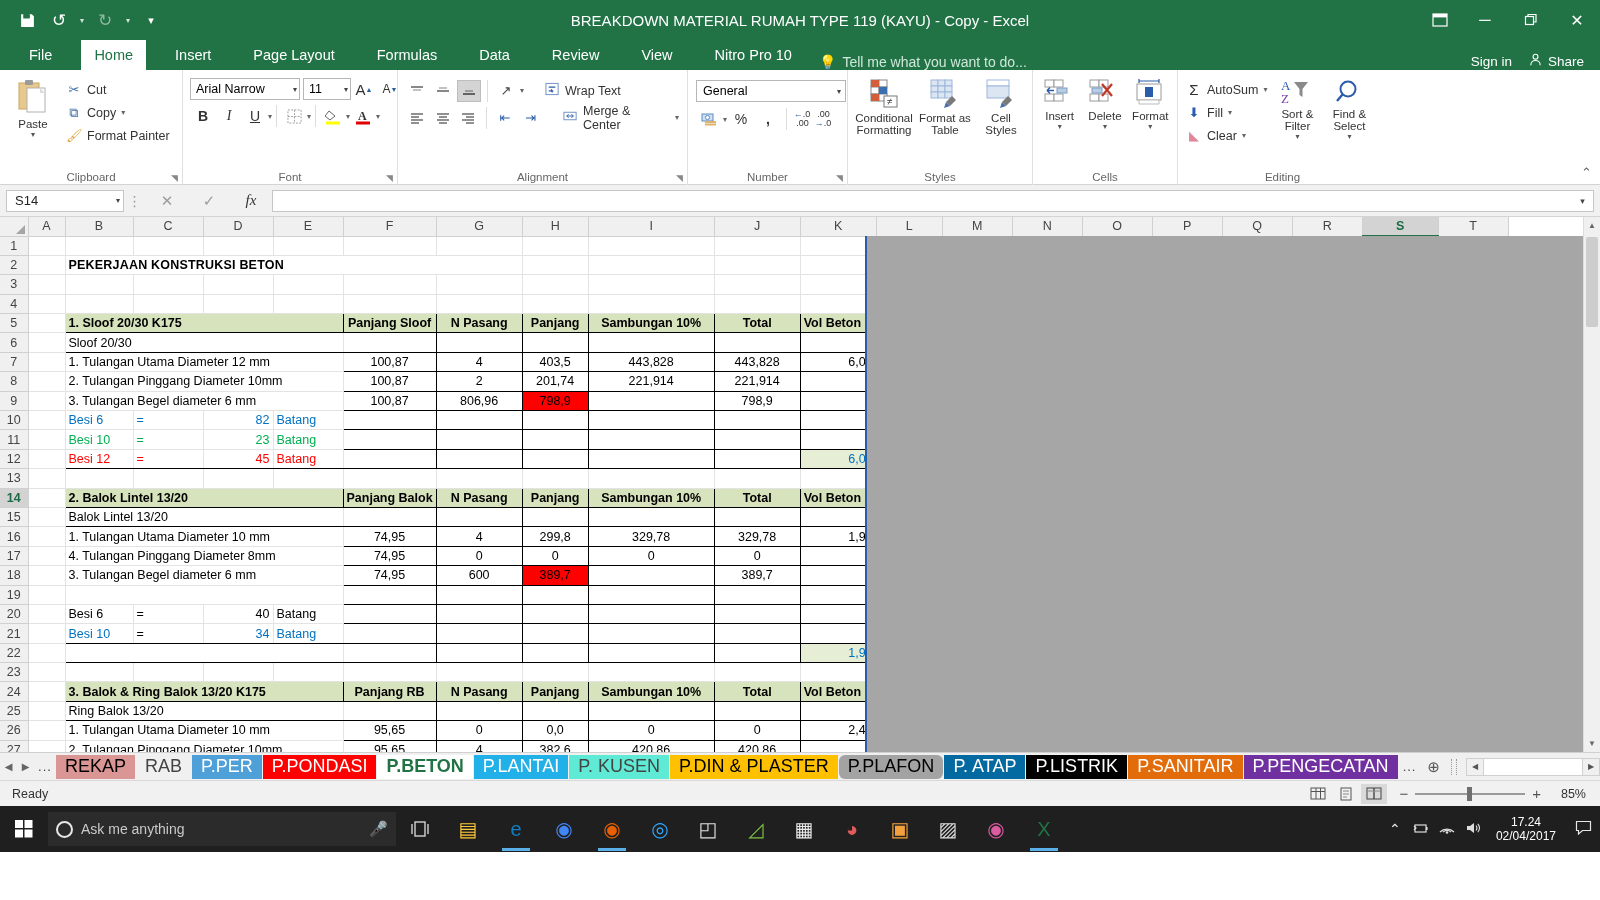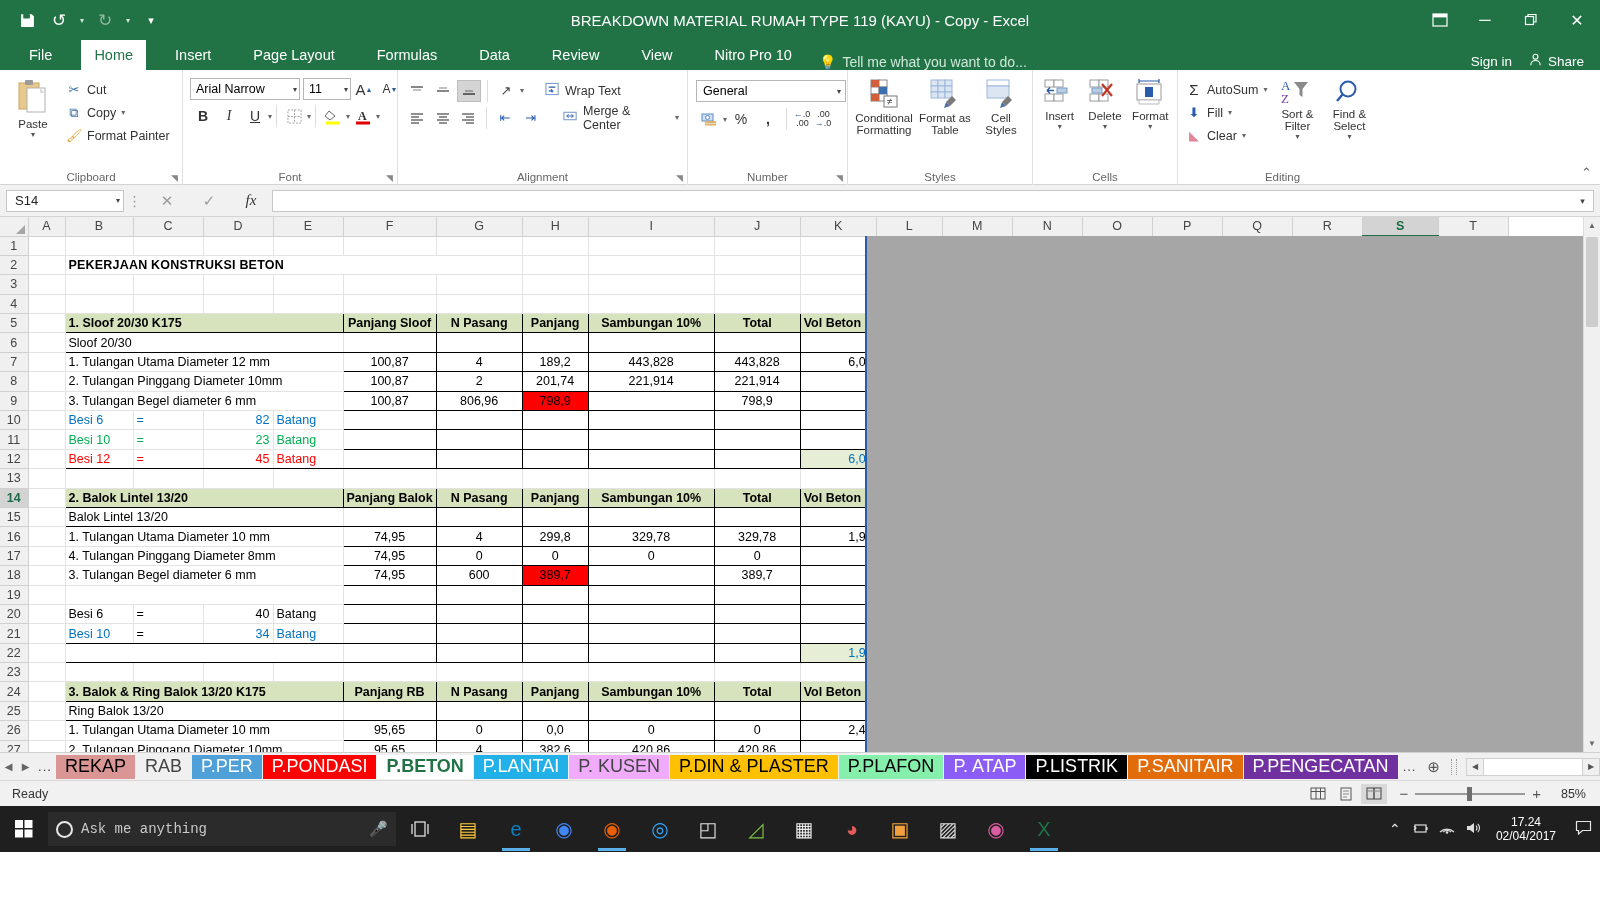--- a/index.html
+++ b/index.html
@@ -179,21 +179,21 @@
   .zoomslider{ display:flex;align-items:center;gap:7px; margin-left:10px; }
   .zs-track{ width:110px;height:2px;background:#9a9a9a;position:relative; }
   .zs-thumb{ position:absolute;left:52px;top:-6px;width:5px;height:14px;background:#6f6f6f;}
   .zoomval{ width:38px;text-align:right;font-size:12.5px; }
 
   
   .taskbar{ height:46px; background:#1f1f1f; display:flex; align-items:center; }
   .winbtn{ width:48px;height:46px;display:flex;align-items:center;justify-content:center;cursor:pointer;}
   .cortana{
     width:348px;height:34px;background:#2b2b2b;display:flex;align-items:center;
-    color:#c9c9c9;font-size:14px; padding:0 8px; gap:8px; cursor:text;font-family:Liberation Mono, monospace;
+    color:#c9c9c9;font-size:14px; padding:0 8px; gap:8px; cursor:text;
   }
   .circ{ width:17px;height:17px;border:2px solid #e8e8e8;border-radius:50%; }
   .mic{ margin-left:auto; font-size:15px;color:#ddd; }
   .tbicon{ width:48px;height:46px;display:flex;align-items:center;justify-content:center;cursor:pointer;position:relative;}
   .tbicon .under{ position:absolute;bottom:1px;left:10px;right:10px;height:3px;background:#5ab0e8;}
   .tray{ margin-left:auto; display:flex; align-items:center; color:#fff; font-size:12px; }
   .trayicon{ width:26px;text-align:center;color:#e6e6e6;font-size:14px;cursor:pointer;}
   .clock{ text-align:center; line-height:14px; font-size:12px; color:#fff; padding:0 10px; cursor:pointer;}
   .actioncenter{ width:34px;text-align:center;color:#e6e6e6;font-size:16px;cursor:pointer;}
 </style>
@@ -777,21 +777,21 @@
             <td class="cell empty"></td>
             <td class="cell empty"></td>
             <td class="cell empty"></td>
           </tr>
           <tr>
             <td class="rowhead">7</td>
             <td class="cell empty"></td>
             <td class="cell bd-l" colspan="4">1. Tulangan  Utama Diameter 12 mm</td>
             <td class="cell ctr bd-all">100,87</td>
             <td class="cell ctr bd-all">4</td>
-            <td class="cell ctr bd-all">189,2</td>
+            <td class="cell ctr bd-all">403,5</td>
             <td class="cell ctr bd-all">443,828</td>
             <td class="cell ctr bd-all">443,828</td>
             <td class="cell rgt bd-all">6,05</td>
             <td class="cell empty"></td>
             <td class="cell empty"></td>
             <td class="cell empty"></td>
             <td class="cell empty"></td>
             <td class="cell empty"></td>
             <td class="cell empty"></td>
             <td class="cell empty"></td>
@@ -1238,24 +1238,24 @@
   <div class="tnav">◀</div>
   <div class="tnav">▶</div>
   <div class="tdots">...</div>
   <div id="tabs-host" style="display:flex;align-items:center;">
       <div class="stab" style="background: rgb(217, 150, 148); color: rgb(0, 0, 0);">REKAP</div>
       <div class="stab" style="background: rgb(240, 240, 240); color: rgb(68, 68, 68);">RAB</div>
       <div class="stab" style="background: rgb(79, 159, 216); color: rgb(255, 255, 255);">P.PER</div>
       <div class="stab" style="background: rgb(255, 0, 0); color: rgb(255, 255, 255);">P.PONDASI</div>
       <div class="stab active" style="background: rgb(255, 255, 255); color: rgb(33, 115, 70);">P.BETON</div>
       <div class="stab" style="background: rgb(34, 176, 232); color: rgb(255, 255, 255);">P.LANTAI</div>
-      <div class="stab" style="background: #f0abfc; color: rgb(68, 68, 68);">P. KUSEN</div>
+      <div class="stab" style="background: #5eead4; color: rgb(68, 68, 68);">P. KUSEN</div>
       <div class="stab" style="background: rgb(255, 192, 0); color: rgb(0, 0, 0);">P.DIN &amp; PLASTER</div>
-      <div class="stab" style="background: #86efac; color: rgb(0, 0, 0);">P.PLAFON</div>
-      <div class="stab" style="background: #8b5cf6; color: rgb(255, 255, 255);">P. ATAP</div>
+      <div class="stab" style="background: #a3a3a3; color: rgb(0, 0, 0); border-radius: 6px;">P.PLAFON</div>
+      <div class="stab" style="background: #0369a1; color: rgb(255, 255, 255);">P. ATAP</div>
       <div class="stab" style="background: rgb(0, 0, 0); color: rgb(255, 255, 255);">P.LISTRIK</div>
       <div class="stab" style="background: rgb(227, 108, 10); color: rgb(255, 255, 255);">P.SANITAIR</div>
       <div class="stab" style="background: rgb(112, 48, 160); color: rgb(255, 255, 255);">P.PENGECATAN</div>
     </div>
   <div class="tdots">...</div>
   <div class="addsheet">⊕</div>
   <div class="tab-resize"></div>
   <div class="hscroll">
     <div class="hs-arrow">◀</div>
     <div class="hs-track"></div>

